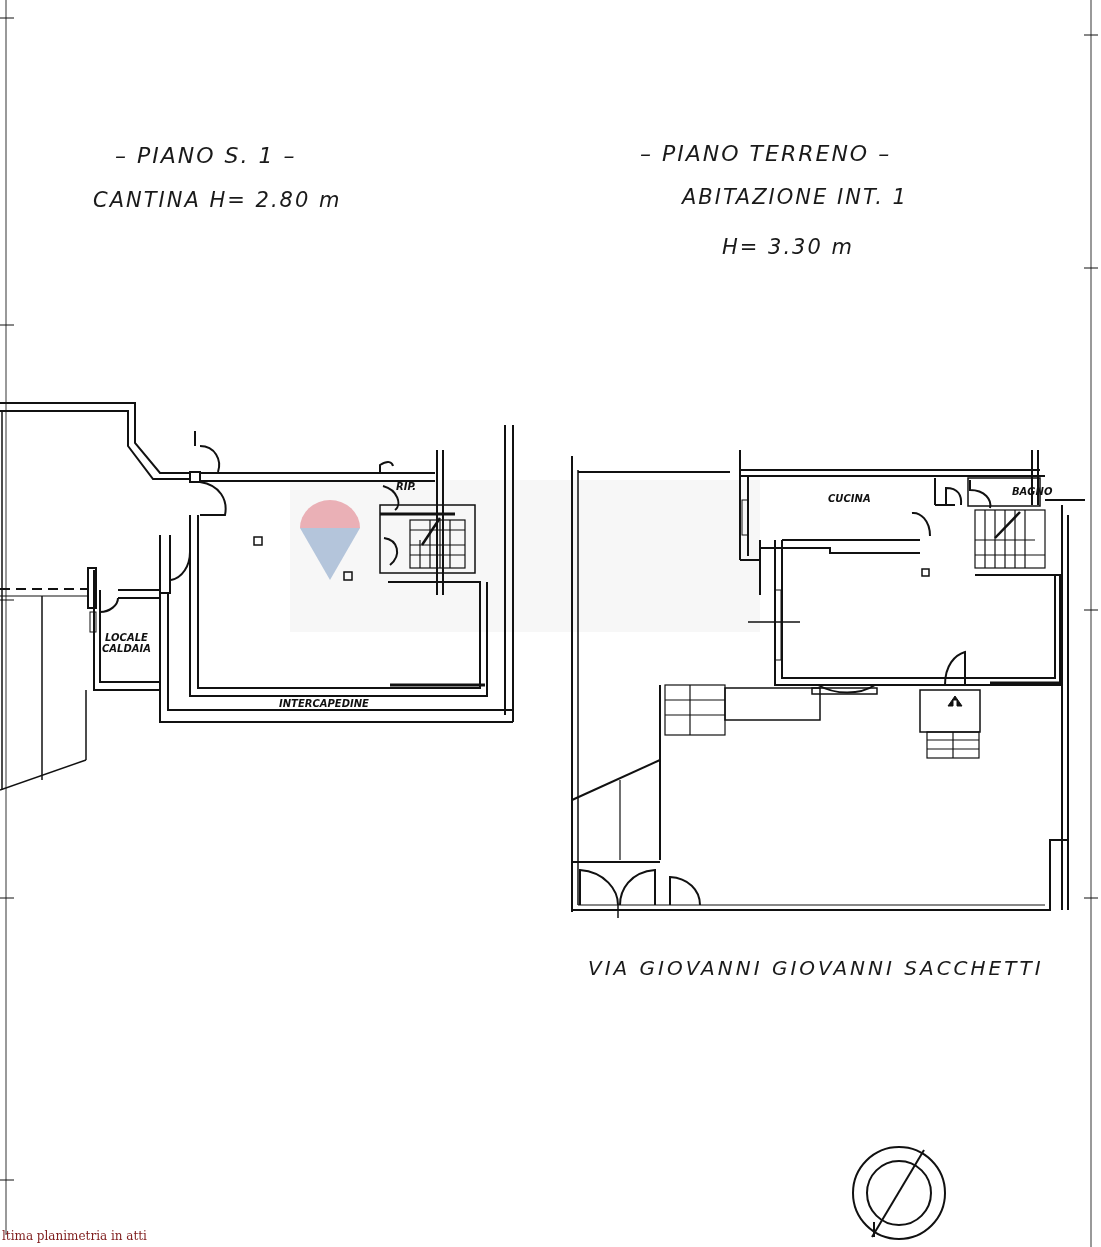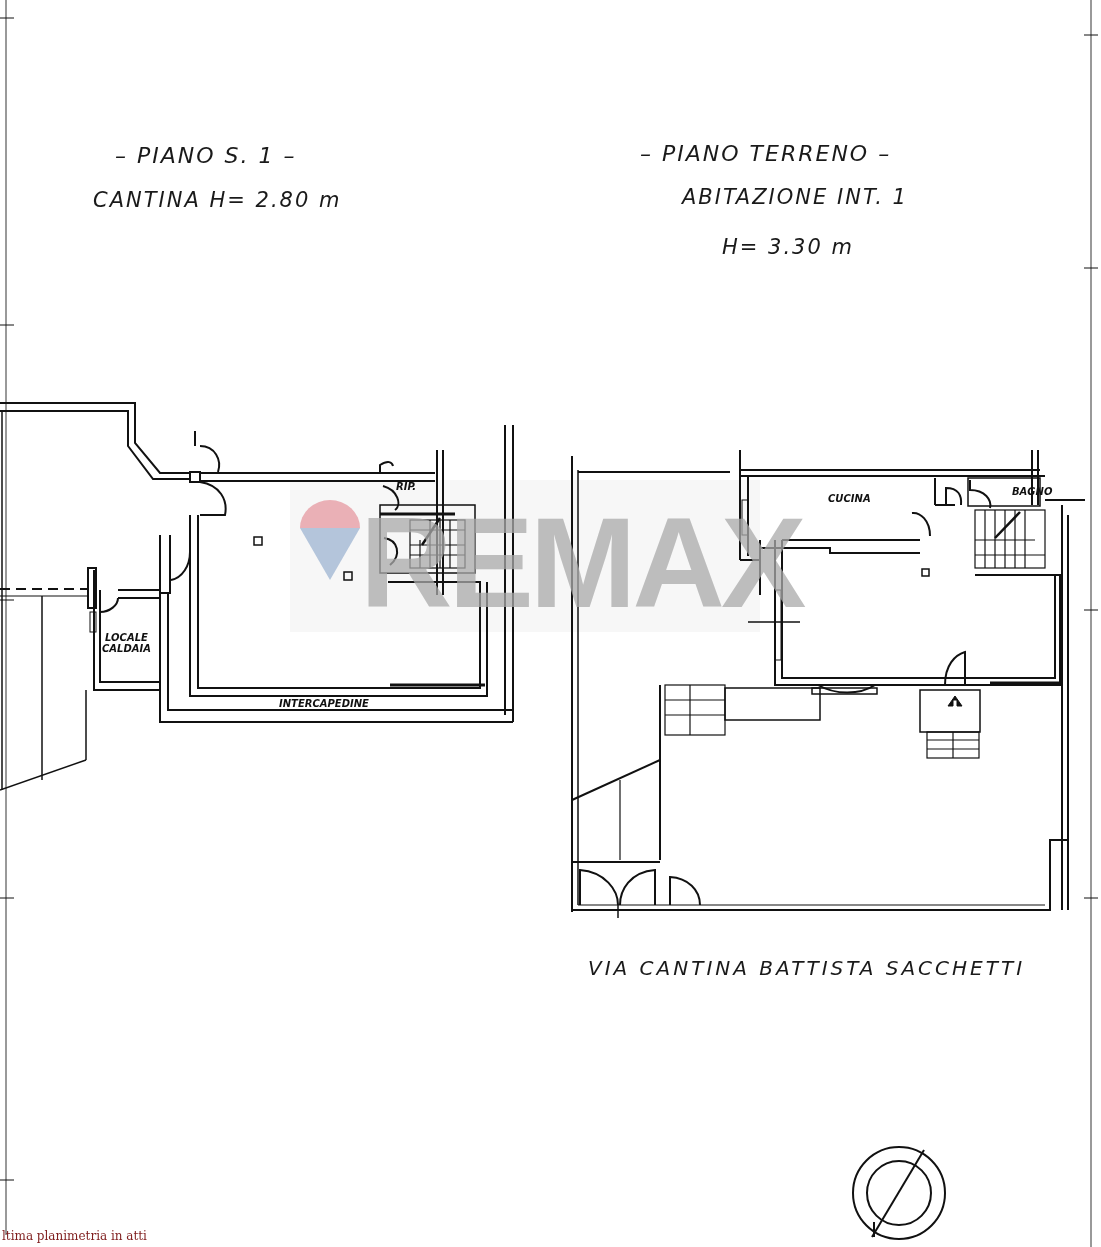--- a/index.html
+++ b/index.html
@@ -195,34 +195,33 @@
       <line x1="924" y1="1150" x2="872" y2="1237"></line>
       <line x1="874" y1="1222" x2="874" y2="1237"></line>
     </g>
 
     <g>
       <path d="M300,528 A30,28 0 0 1 360,528 Z" fill="#e8a3aa" opacity="0.85"></path>
       <path d="M300,528 L360,528 L330,580 Z" fill="#a8bcd6" opacity="0.85"></path>
     </g>
   </svg>
 
-  <div class="wm-text">REMAX</div>
 
   <div class="title t-lg" style="left:115px; top:143px;">– PIANO S. 1 –</div>
   <div class="title t-md" style="left:93px; top:188px;">CANTINA H= 2.80 m</div>
 
   <div class="title t-lg" style="left:640px; top:141px;">– PIANO TERRENO –</div>
   <div class="title t-md" style="left:682px; top:185px;">ABITAZIONE INT. 1</div>
   <div class="title t-md" style="left:722px; top:235px;">H= 3.30 m</div>
 
   <div class="room" style="left:396px; top:481px;">RIP.</div>
   <div class="room" style="left:102px; top:632px;">
     <span>LOCALE</span><br>
     <span>CALDAIA</span>
   </div>
   <div class="room" style="left:279px; top:698px;">INTERCAPEDINE</div>
   <div class="room" style="left:828px; top:493px;">CUCINA</div>
   <div class="room" style="left:992px; top:486px;margin-left:20px;">BAGNO</div>
 
-  <div class="street">VIA CANTINA BATTISTA SACCHETTI</div>
+  <div class="street">VIA GIOVANNI GIOVANNI SACCHETTI</div>
 
   <div class="footer">ltima planimetria in atti</div>
 </div>
 
 </body></html>

